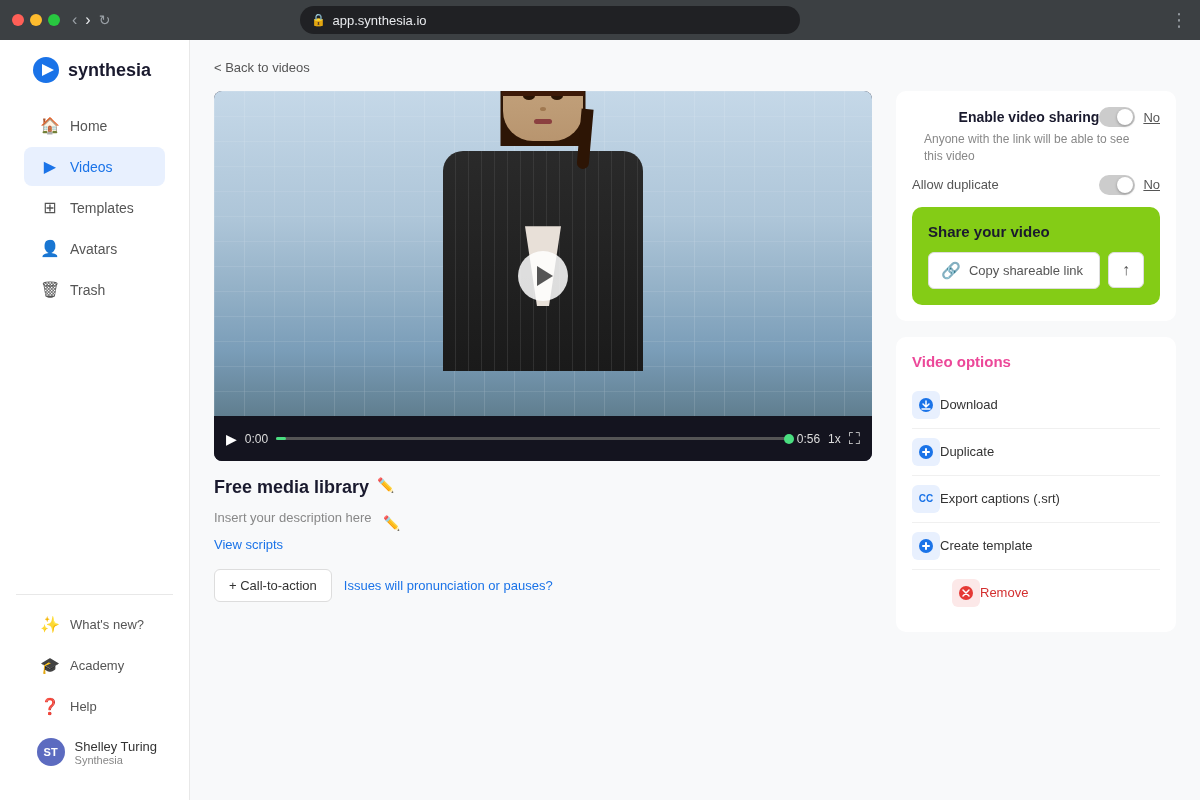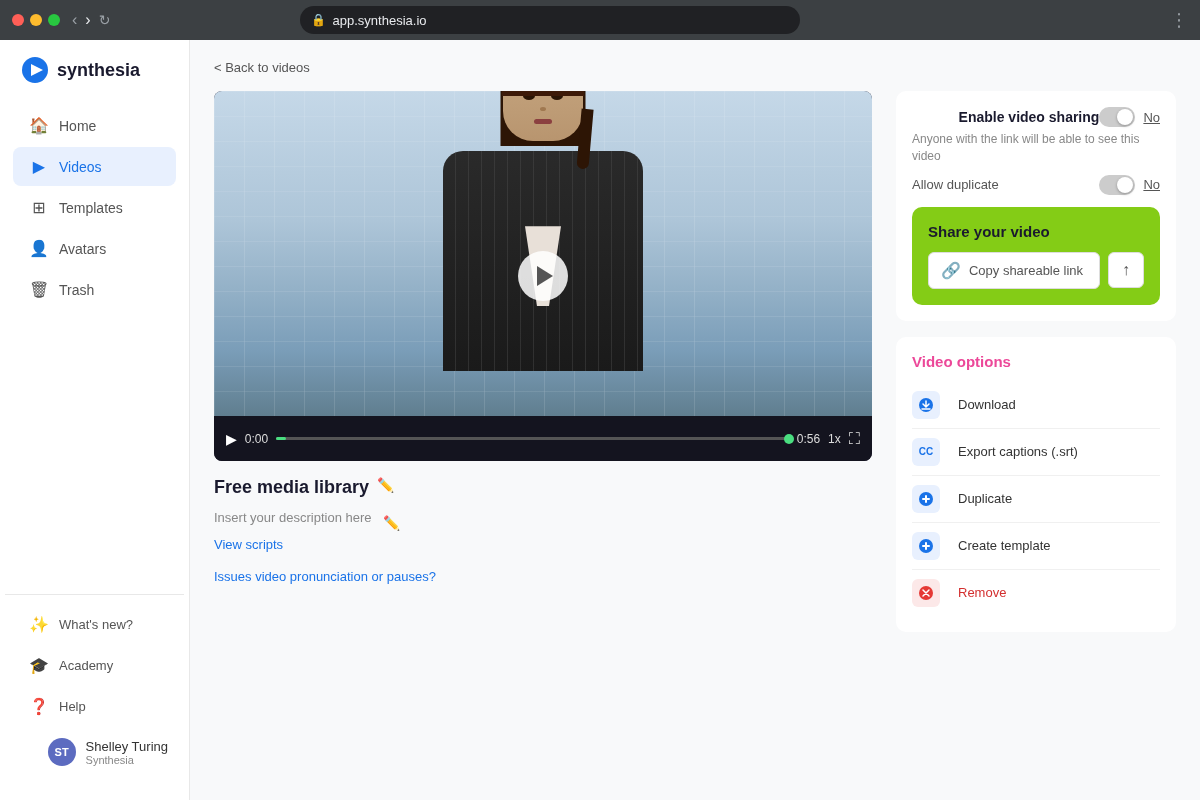--- a/index.html
+++ b/index.html
@@ -43,21 +43,21 @@
     
     .app-container { display: flex; flex: 1; overflow: hidden; }
 
     
     .sidebar {
       width: 190px;
       background: #ffffff;
       border-right: 1px solid #e8e8e8;
       display: flex;
       flex-direction: column;
-      padding: 16px 5px;
+      padding: 16px 16px;
       flex-shrink: 0;
     }
     .logo {
       display: flex;
       align-items: center;
       gap: 8px;
       padding: 0 16px 20px 16px;
     }
     .logo-icon {
       width: 28px;
@@ -303,21 +303,21 @@
       height: 16px;
       background: white;
       border-radius: 50%;
       position: absolute;
       top: 2px;
       right: 2px;
       box-shadow: 0 1px 3px rgba(0,0,0,0.3);
       transition: left 0.2s;
     }
     .toggle-label { font-size: 13px; color: #555; text-decoration: underline; }
-    .sharing-desc { font-size: 12px; color: #888; margin: 4px 0 10px; line-height: 1.4; }
+    .sharing-desc { font-size: 12px; color: #888; margin: 4px 12px 10px; line-height: 1.4; }
     .allow-dup-row { display: flex; align-items: center; justify-content: space-between; }
     .allow-dup-label { font-size: 13px; color: #555; }
 
     .share-card { background: #84cc16; border-radius: 10px; padding: 16px; margin-top: 12px; }
     .share-card-title { font-size: 15px; font-weight: 600; color: #1a1a2e; margin-bottom: 12px; }
     .share-link-row { display: flex; align-items: center; gap: 8px; }
     .copy-link-btn {
       flex: 1;
       display: flex;
       align-items: center;
@@ -343,28 +343,28 @@
       color: #555;
       font-size: 16px;
     }
 
     
     .video-options { background: white; border-radius: 10px; padding: 16px; }
     .options-title { font-size: 15px; font-weight: 600; color: #ec4899; margin-bottom: 12px; }
     .option-item {
       display: flex;
       align-items: center;
-      gap: 18px;
+      gap: 0;
       padding: 9px 0;
       cursor: pointer;
       border-bottom: 1px solid #f0f0f0;
       font-size: 13px;
       color: #333;
     }
-    .option-item:last-child { border-bottom: none; }
+    .option-item:last-child { border-bottom: none; margin-left: 40px; }
     .option-icon {
       width: 28px;
       height: 28px;
       border-radius: 6px;
       background: #e8f0fe;
       display: flex;
       align-items: center;
       justify-content: center;
       font-size: 14px;
       flex-shrink: 0;
@@ -506,21 +506,22 @@
             <button class="edit-icon-btn">✏️</button>
           </div>
           <div class="action-row">
             <span class="video-desc">Insert your description here</span>
             <button class="edit-icon-btn">✏️</button>
           </div>
           <a class="view-scripts-link">View scripts</a>
         </div>
 
         <div class="action-row" style="margin-top:8px;">
-          <a class="issues-link">Issues video pronunciation or pauses?</a>
+          <button class="cta-btn">+ Call-to-action</button>
+          <a class="issues-link">Issues will pronunciation or pauses?</a>
         </div>
       </div>
 
       <div class="right-panel">
 
         <div class="sharing-section">
           <div class="sharing-row">
             <span class="sharing-title">Enable video sharing</span>
             <div class="toggle-row">
               <div class="toggle">
@@ -561,41 +562,41 @@
             <div class="option-icon blue">
               <svg width="16" height="16" viewBox="0 0 16 16" fill="none">
                 <circle cx="8" cy="8" r="7" fill="#1a73e8"></circle>
                 <path d="M8 4v5M5 7l3 3 3-3M4 12h8" stroke="white" stroke-width="1.5" stroke-linecap="round"></path>
               </svg>
             </div>
             <span>Download</span>
           </div>
 
           <div class="option-item">
+            <div class="option-icon blue">
+              <svg width="16" height="16" viewBox="0 0 16 16" fill="none">
+                <circle cx="8" cy="8" r="7" fill="#1a73e8"></circle>
+                <path d="M8 5v6M5 8h6" stroke="white" stroke-width="2" stroke-linecap="round"></path>
+              </svg>
+            </div>
+            <span>Duplicate</span>
+          </div>
+
+          <div class="option-item">
             <div class="option-icon blue" style="font-size:10px; font-weight:bold; color:#1a73e8; background:#e8f0fe;">CC</div>
             <span>Export captions (.srt)</span>
           </div>
 
           <div class="option-item">
             <div class="option-icon blue">
               <svg width="16" height="16" viewBox="0 0 16 16" fill="none">
                 <circle cx="8" cy="8" r="7" fill="#1a73e8"></circle>
                 <path d="M8 5v6M5 8h6" stroke="white" stroke-width="2" stroke-linecap="round"></path>
               </svg>
             </div>
-            <span>Duplicate</span>
-          </div>
-
-          <div class="option-item">
-            <div class="option-icon blue">
-              <svg width="16" height="16" viewBox="0 0 16 16" fill="none">
-                <circle cx="8" cy="8" r="7" fill="#1a73e8"></circle>
-                <path d="M8 5v6M5 8h6" stroke="white" stroke-width="2" stroke-linecap="round"></path>
-              </svg>
-            </div>
             <span>Create template</span>
           </div>
 
           <div class="option-item" style="color:#d32f2f;">
             <div class="option-icon red">
               <svg width="16" height="16" viewBox="0 0 16 16" fill="none">
                 <circle cx="8" cy="8" r="7" fill="#e53935"></circle>
                 <path d="M5 5l6 6M11 5l-6 6" stroke="white" stroke-width="1.5" stroke-linecap="round"></path>
               </svg>
             </div>

